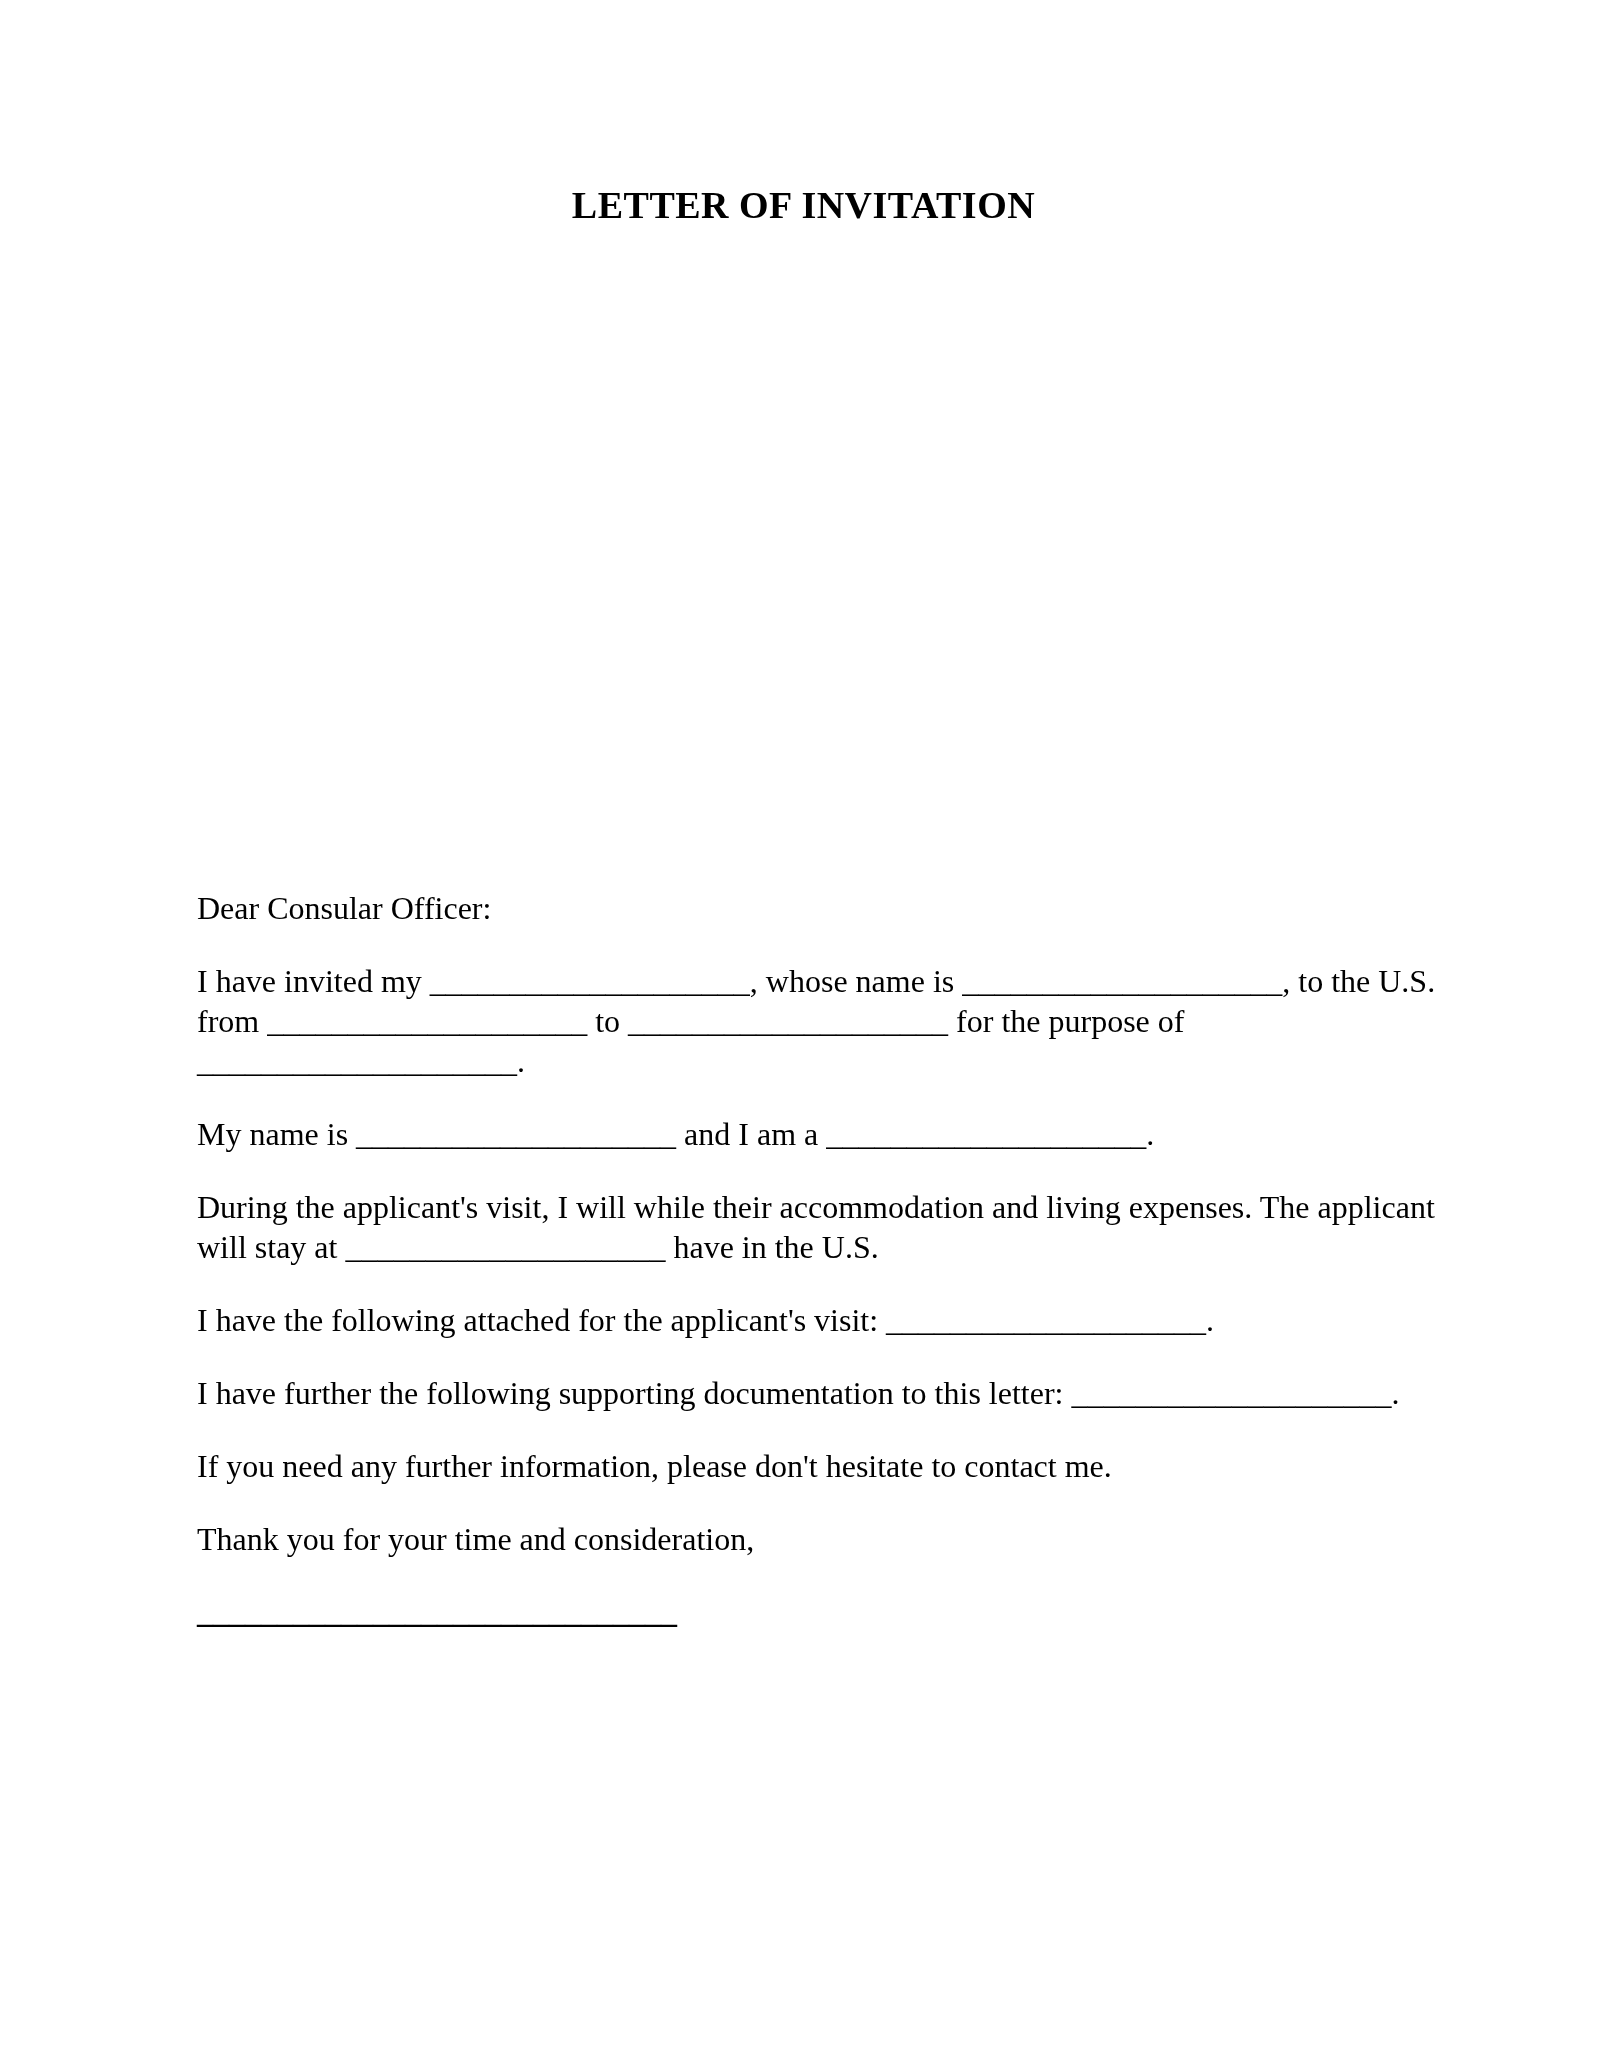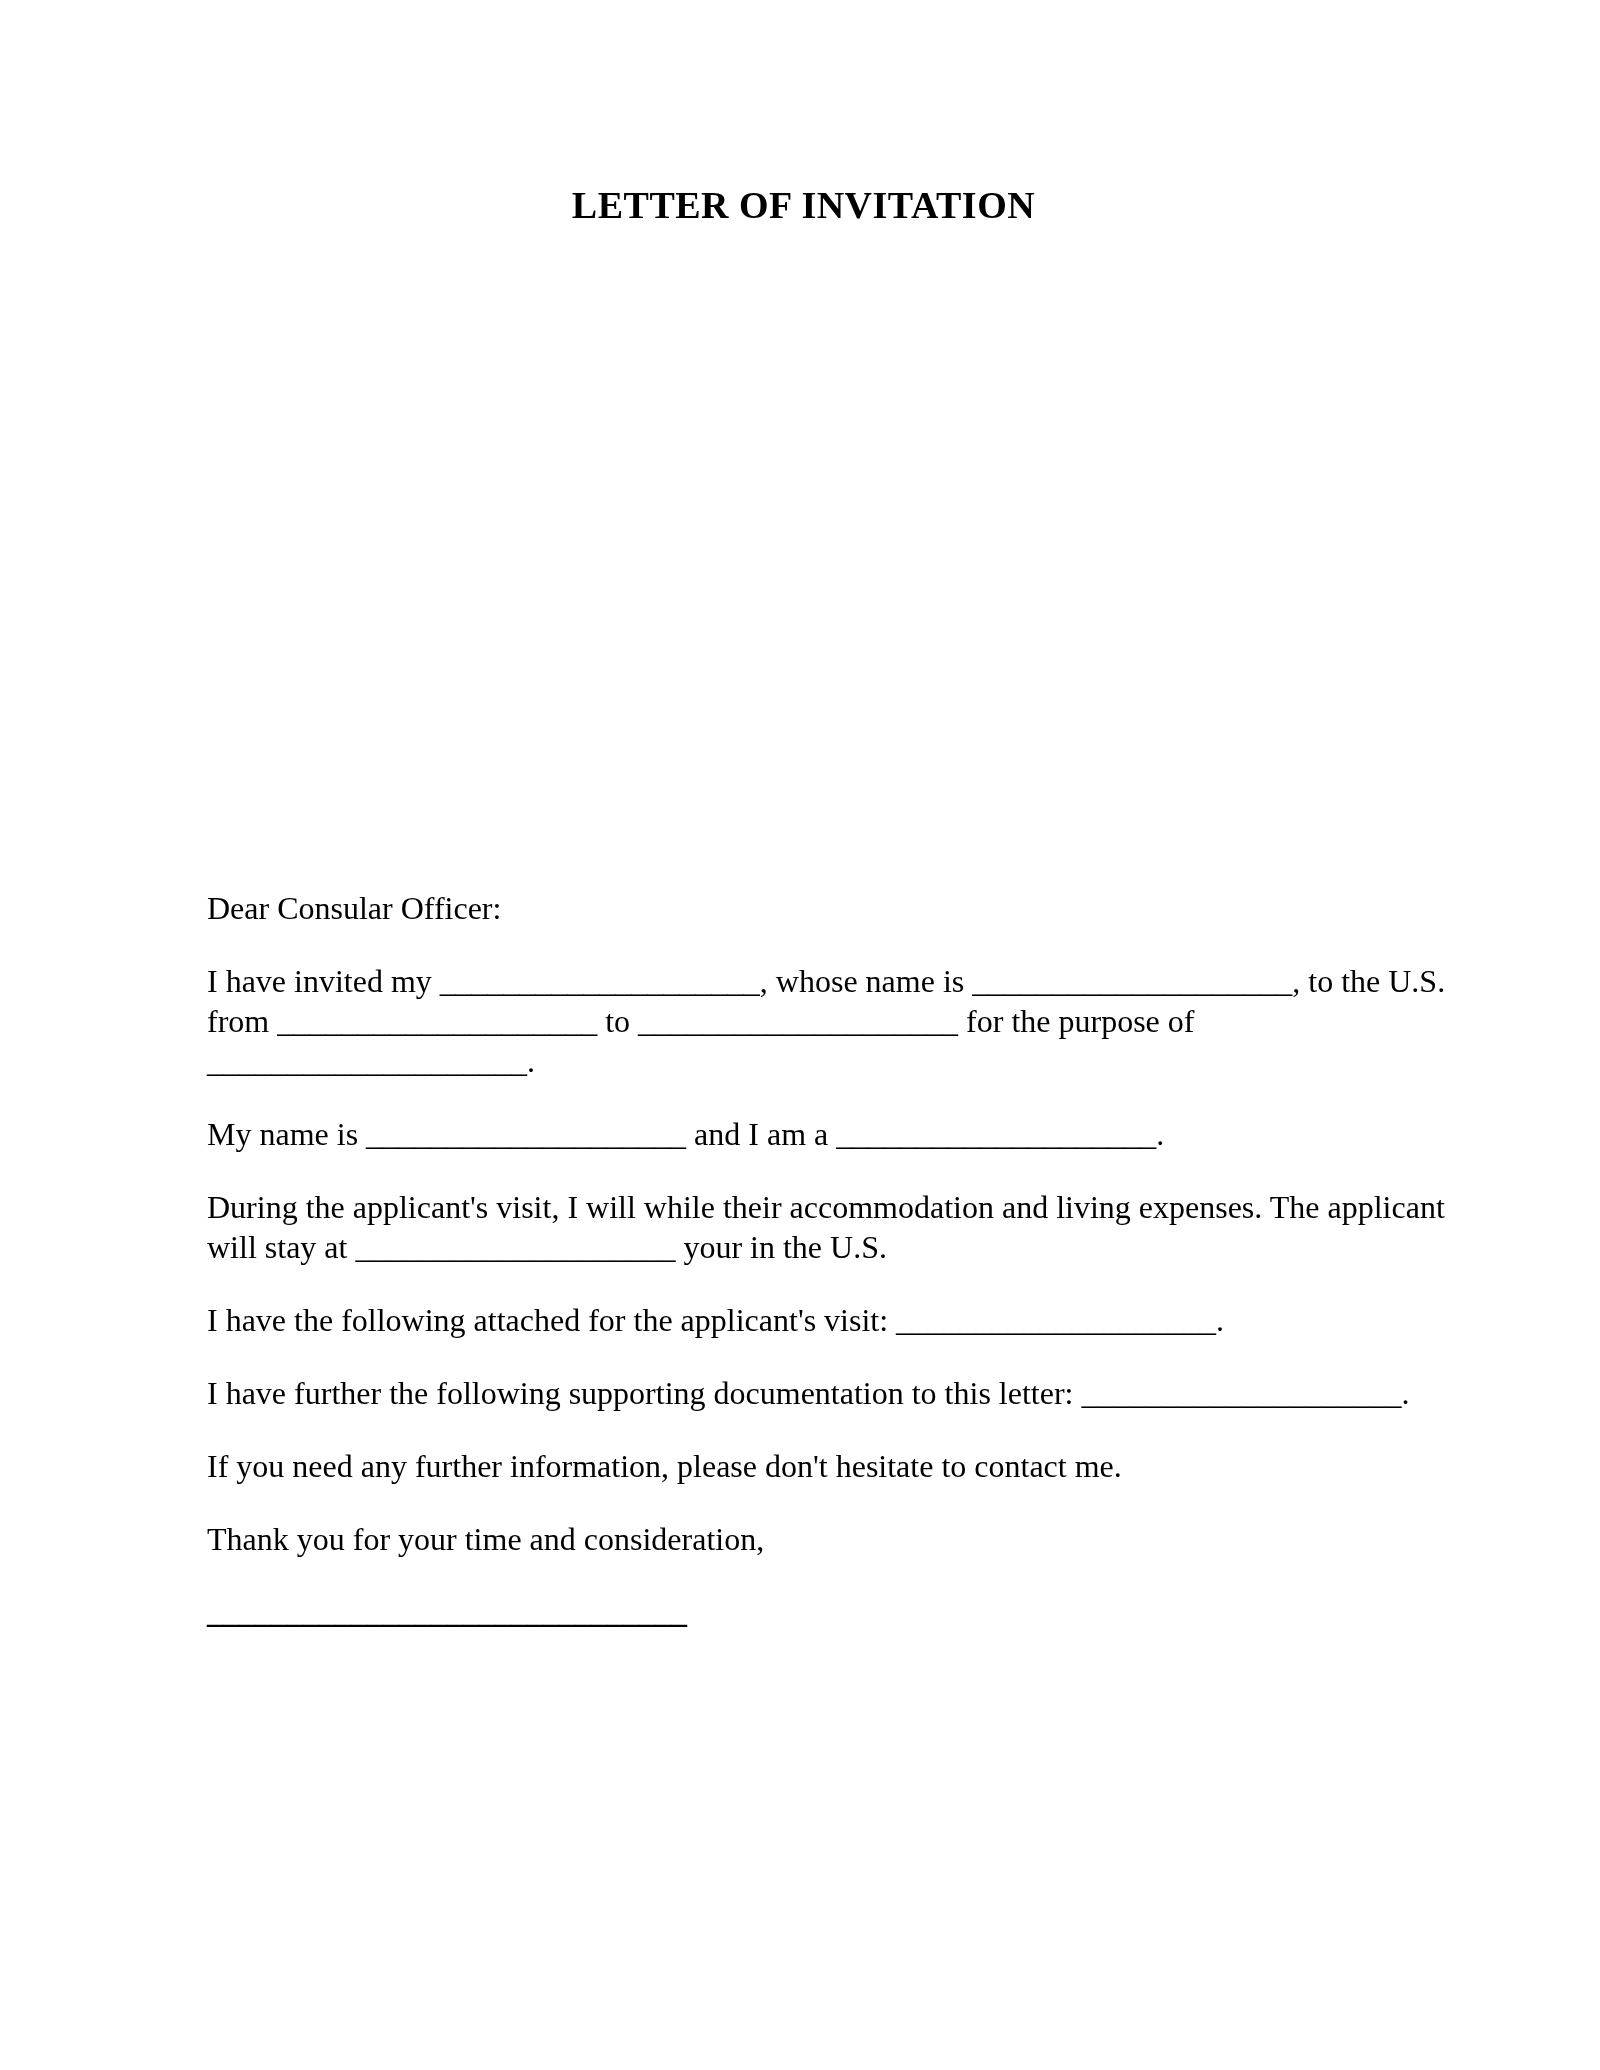--- a/index.html
+++ b/index.html
@@ -23,21 +23,21 @@
   }
   .title {
     margin: 0 0 661px 0;
     font-size: 38px;
     line-height: 44px;
     font-weight: bold;
     text-align: center;
     letter-spacing: 0.5px;
   }
   p.para {
-    margin: 0 0 33px 10px;
+    margin: 0 0 33px 0;
   }
   .line {
     display: block;
     white-space: pre;
   }
   .signature .line {
     letter-spacing: 0;
     font-weight: bold;
   }
 </style>
@@ -57,21 +57,21 @@
     <span class="line">from ____________________ to ____________________ for the purpose of</span>
     <span class="line">____________________.</span>
   </p>
 
   <p class="para">
     <span class="line">My name is ____________________ and I am a ____________________.</span>
   </p>
 
   <p class="para">
     <span class="line">During the applicant's visit, I will while their accommodation and living expenses. The applicant</span>
-    <span class="line">will stay at ____________________ your in the U.S.</span>
+    <span class="line">will stay at ____________________ have in the U.S.</span>
   </p>
 
   <p class="para">
     <span class="line">I have the following attached for the applicant's visit: ____________________.</span>
   </p>
 
   <p class="para">
     <span class="line">I have further the following supporting documentation to this letter: ____________________.</span>
   </p>
 

